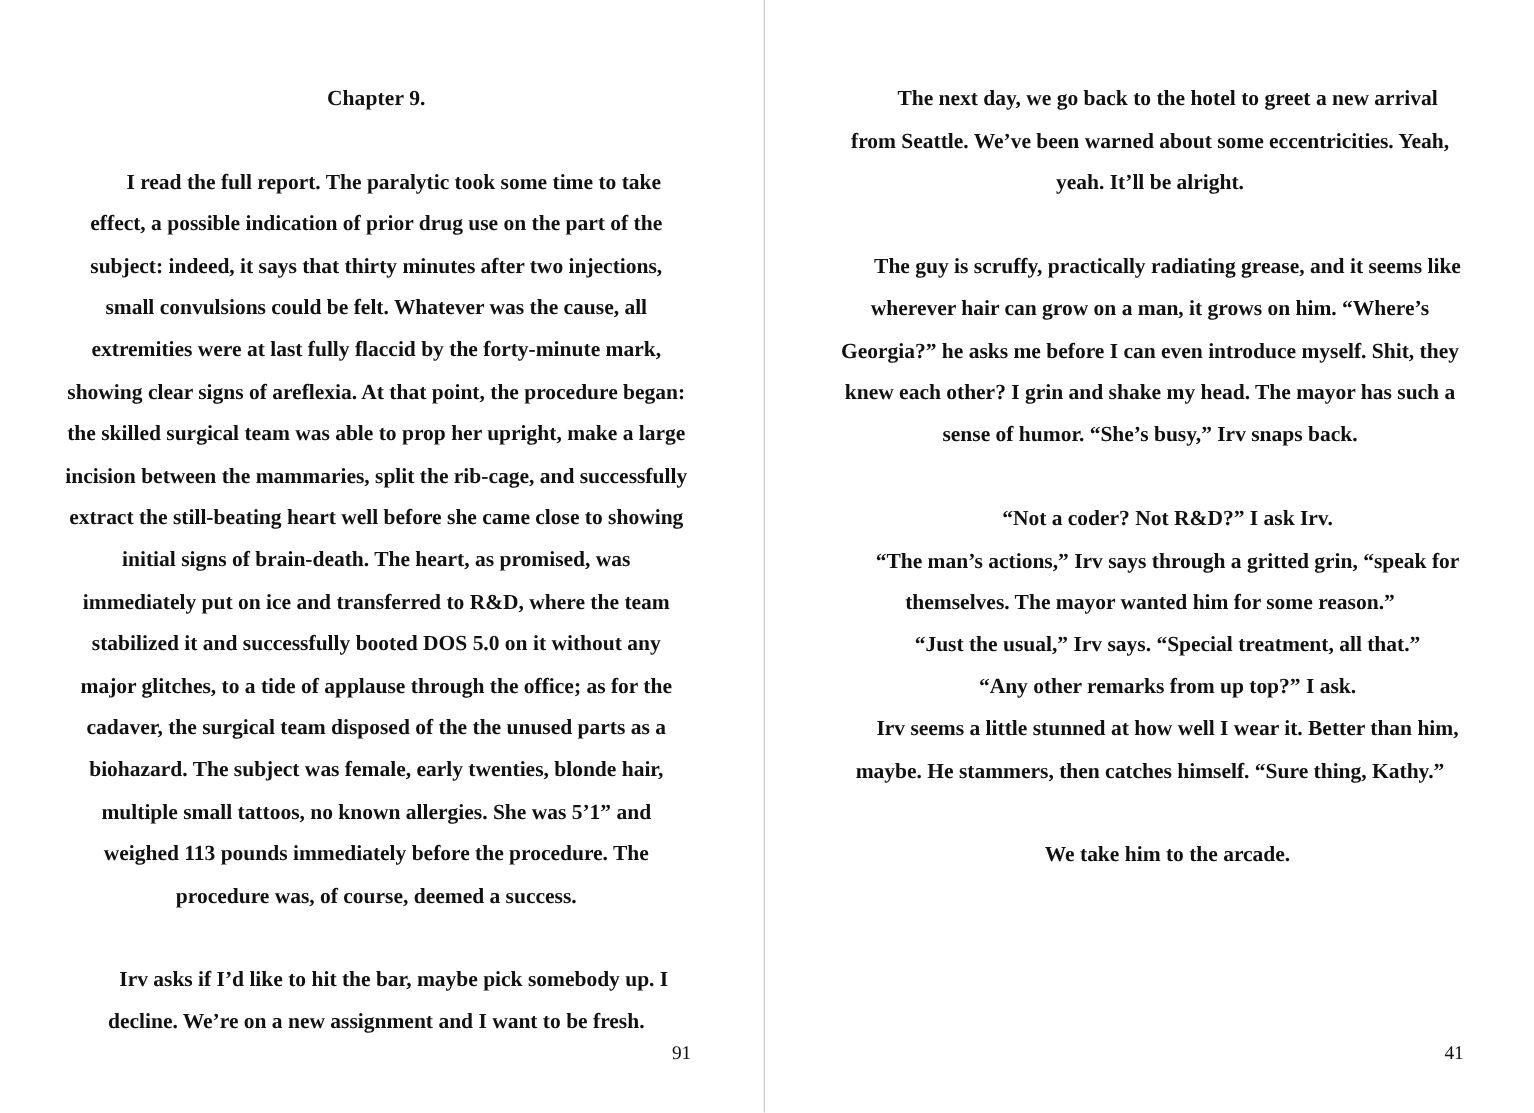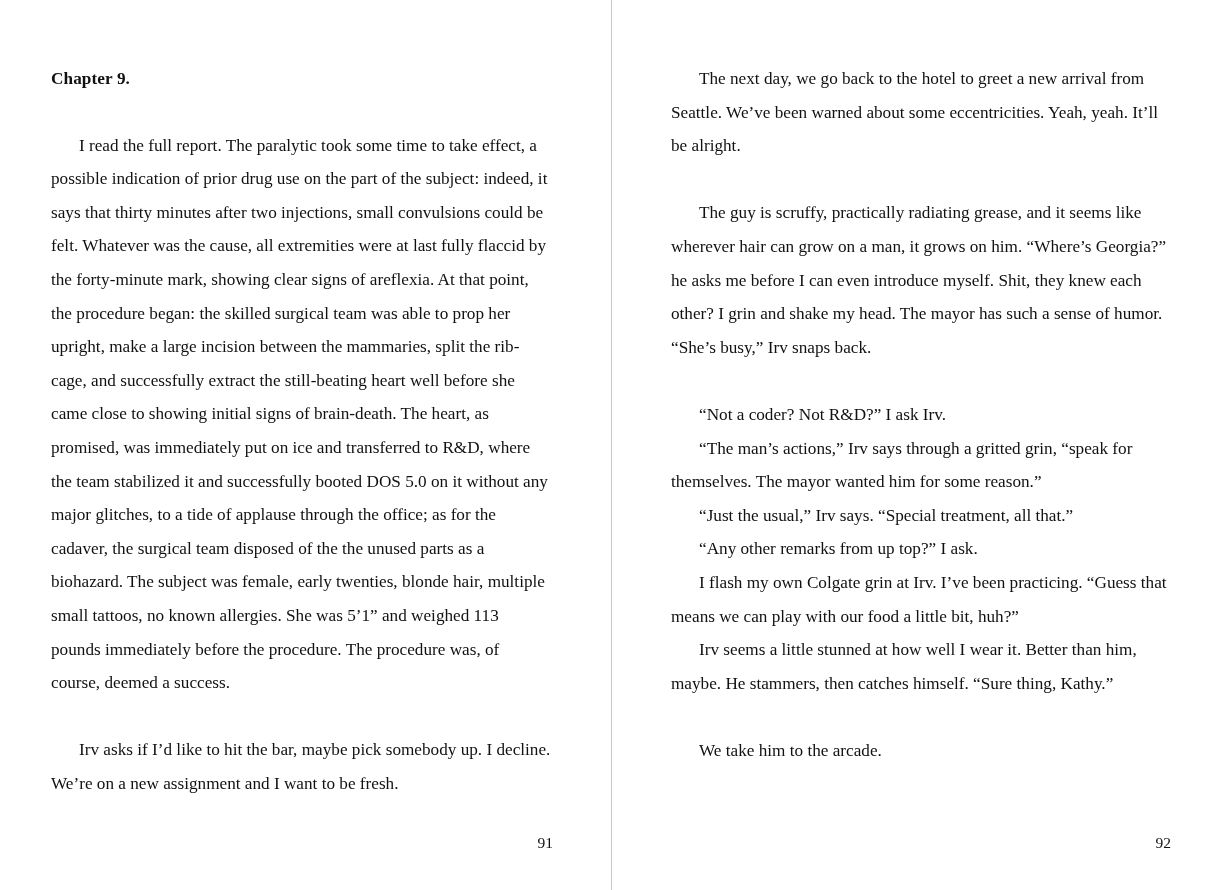--- a/index.html
+++ b/index.html
@@ -45,32 +45,33 @@
   .page-right .page-body {
     margin-left: 58px;
     width: 498px;
   }
   .page-left .page-body {
     width: 500px;
   }
   .page-body {
     font-size: 17.2px;
     line-height: 33.6px;
-    text-align: left;
+    text-align: center;
   }
   .chapter-heading {
     font-weight: bold;
     font-size: 17.2px;
     line-height: 33.6px;
     margin: 0 0 33px 0;
     letter-spacing: 0.1px;
   }
   p.para {
     margin: 0;
     text-indent: 28px;
+    font-weight: bold;
   }
   .blank-line {
     height: 33.6px;
   }
   .folio {
     position: absolute;
     bottom: 40px;
     font-size: 15.5px;
     line-height: 1;
     color: #111111;
@@ -102,21 +103,20 @@
   <div class="page page-right">
     <div class="page-body">
       <p class="para">The next day, we go back to the hotel to greet a new arrival from Seattle. We’ve been warned about some eccentricities. Yeah, yeah. It’ll be alright.</p>
       <div class="blank-line"></div>
       <p class="para">The guy is scruffy, practically radiating grease, and it seems like wherever hair can grow on a man, it grows on him. “Where’s Georgia?” he asks me before I can even introduce myself. Shit, they knew each other? I grin and shake my head. The mayor has such a sense of humor. “She’s busy,” Irv snaps back.</p>
       <div class="blank-line"></div>
       <p class="para">“Not a coder? Not R&amp;D?” I ask Irv.</p>
       <p class="para">“The man’s actions,” Irv says through a gritted grin, “speak for themselves. The mayor wanted him for some reason.”</p>
       <p class="para">“Just the usual,” Irv says. “Special treatment, all that.”</p>
       <p class="para">“Any other remarks from up top?” I ask.</p>
-      <p class="para">I flash my own Colgate grin at Irv. I’ve been practicing. “Guess that means we can play with our food a little bit, huh?”</p>
       <p class="para">Irv seems a little stunned at how well I wear it. Better than him, maybe. He stammers, then catches himself. “Sure thing, Kathy.”</p>
       <div class="blank-line"></div>
       <p class="para">We take him to the arcade.</p>
     </div>
-    <div class="folio">92</div>
+    <div class="folio">41</div>
   </div>
 
 </div>
 
 </body></html>

